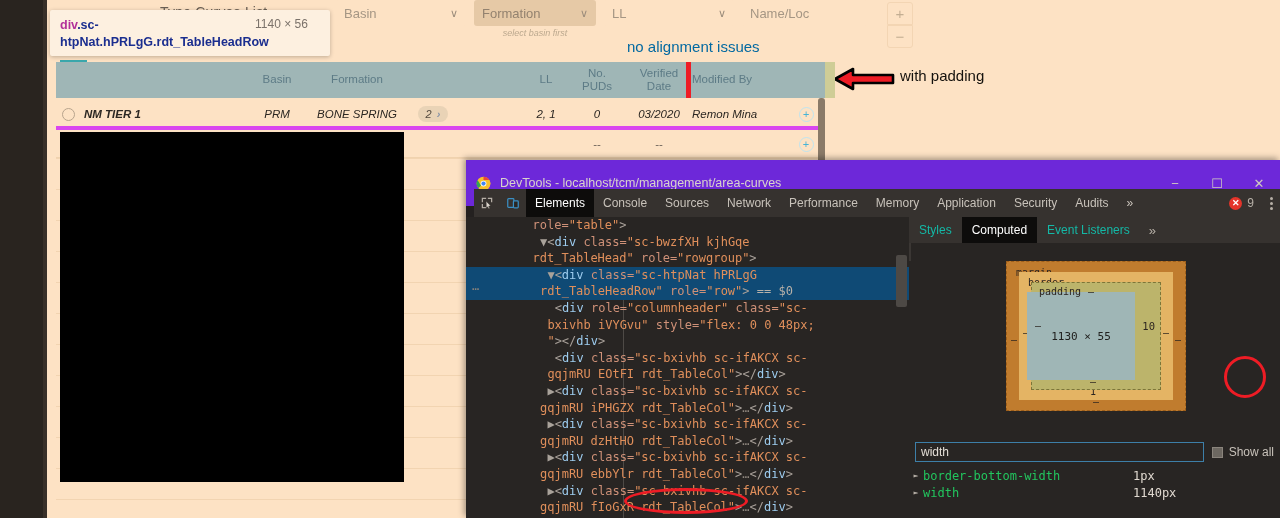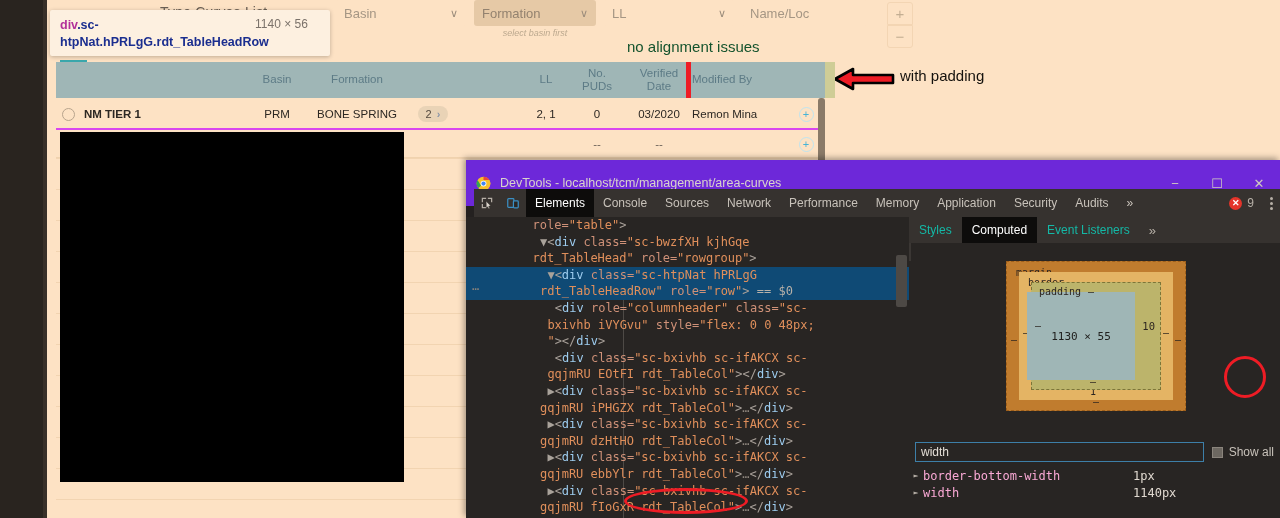--- a/index.html
+++ b/index.html
@@ -55,21 +55,21 @@
     border:1px solid #f3d5b3; background:#fde2c4;
     display:flex; align-items:center; justify-content:center;
     color:#c3ae92; font-size:15px;
   }
   #btn-plus { top:2px; border-radius:3px 3px 0 0; }
   #btn-minus { top:25px; border-radius:0 0 3px 3px; }
 
   
   #ann-noalign {
     position:absolute; left:627px; top:38px;
-    font-size:15px; color:#14532d; font-weight:400;text-align:right;
+    font-size:15px; color:#0369a1; font-weight:400;text-align:right;
   }
   #ann-withpad {
     position:absolute; left:900px; top:67px;
     font-size:15px; color:#14110d;
   }
   #red-arrow {
     position:absolute; left:833px; top:67px; width:62px; height:24px;
   }
 
   
@@ -94,21 +94,21 @@
     position:absolute; left:825px; top:62px; width:10px; height:36px;
     background:#cfcd96;
   }
   #red-divider {
     position:absolute; left:686px; top:62px; width:5px; height:48px;
     background:#ee1c25;
   }
 
   #trow {
     position:absolute; left:56px; top:98px; width:769px; height:32px;
-    background:#fde2c4; border-bottom:2px solid #d946ef;
+    background:#fde2c4; border-bottom:4px solid #d946ef;font-style:italic;
   }
   #trow .rc {
     position:absolute; top:0; height:32px;
     display:flex; align-items:center; justify-content:center;
     font-size:11.5px; color:#2c2722;
   }
   #trow .rc.left { justify-content:flex-start; }
   .radio-circle {
     width:13px; height:13px; border-radius:50%;
     border:1.3px solid #b8a48d;
@@ -285,21 +285,21 @@
     font-family:"Liberation Sans", sans-serif;
   }
   #cp-showall { display:flex; align-items:center; gap:6px; font-size:12px; color:#c8c2ba; }
   .chk { width:11px; height:11px; background:#6d6861; border:1px solid #8a847c; }
   .cp-row {
     position:absolute; left:0; width:371px; height:17px;
     display:flex; align-items:center;
     font-family:"DejaVu Sans Mono", monospace; font-size:12px;
   }
   .cp-row .tri { width:14px; text-align:center; color:#b6afa6; font-size:8px; }
-  .cp-name { color:#f9a8d4; width:210px; }
+  .cp-name { color:#22c55e; width:210px; }
   .cp-val { color:#e0d9d0; }
   #cp-r0 { top:250px; }
   #cp-r1 { top:267px; }
   #side-edgeline {
     position:absolute; left:0; top:26px; width:2px; height:18px; background:#3b3734;
   }
 </style>
 </head>
 <body>
 

